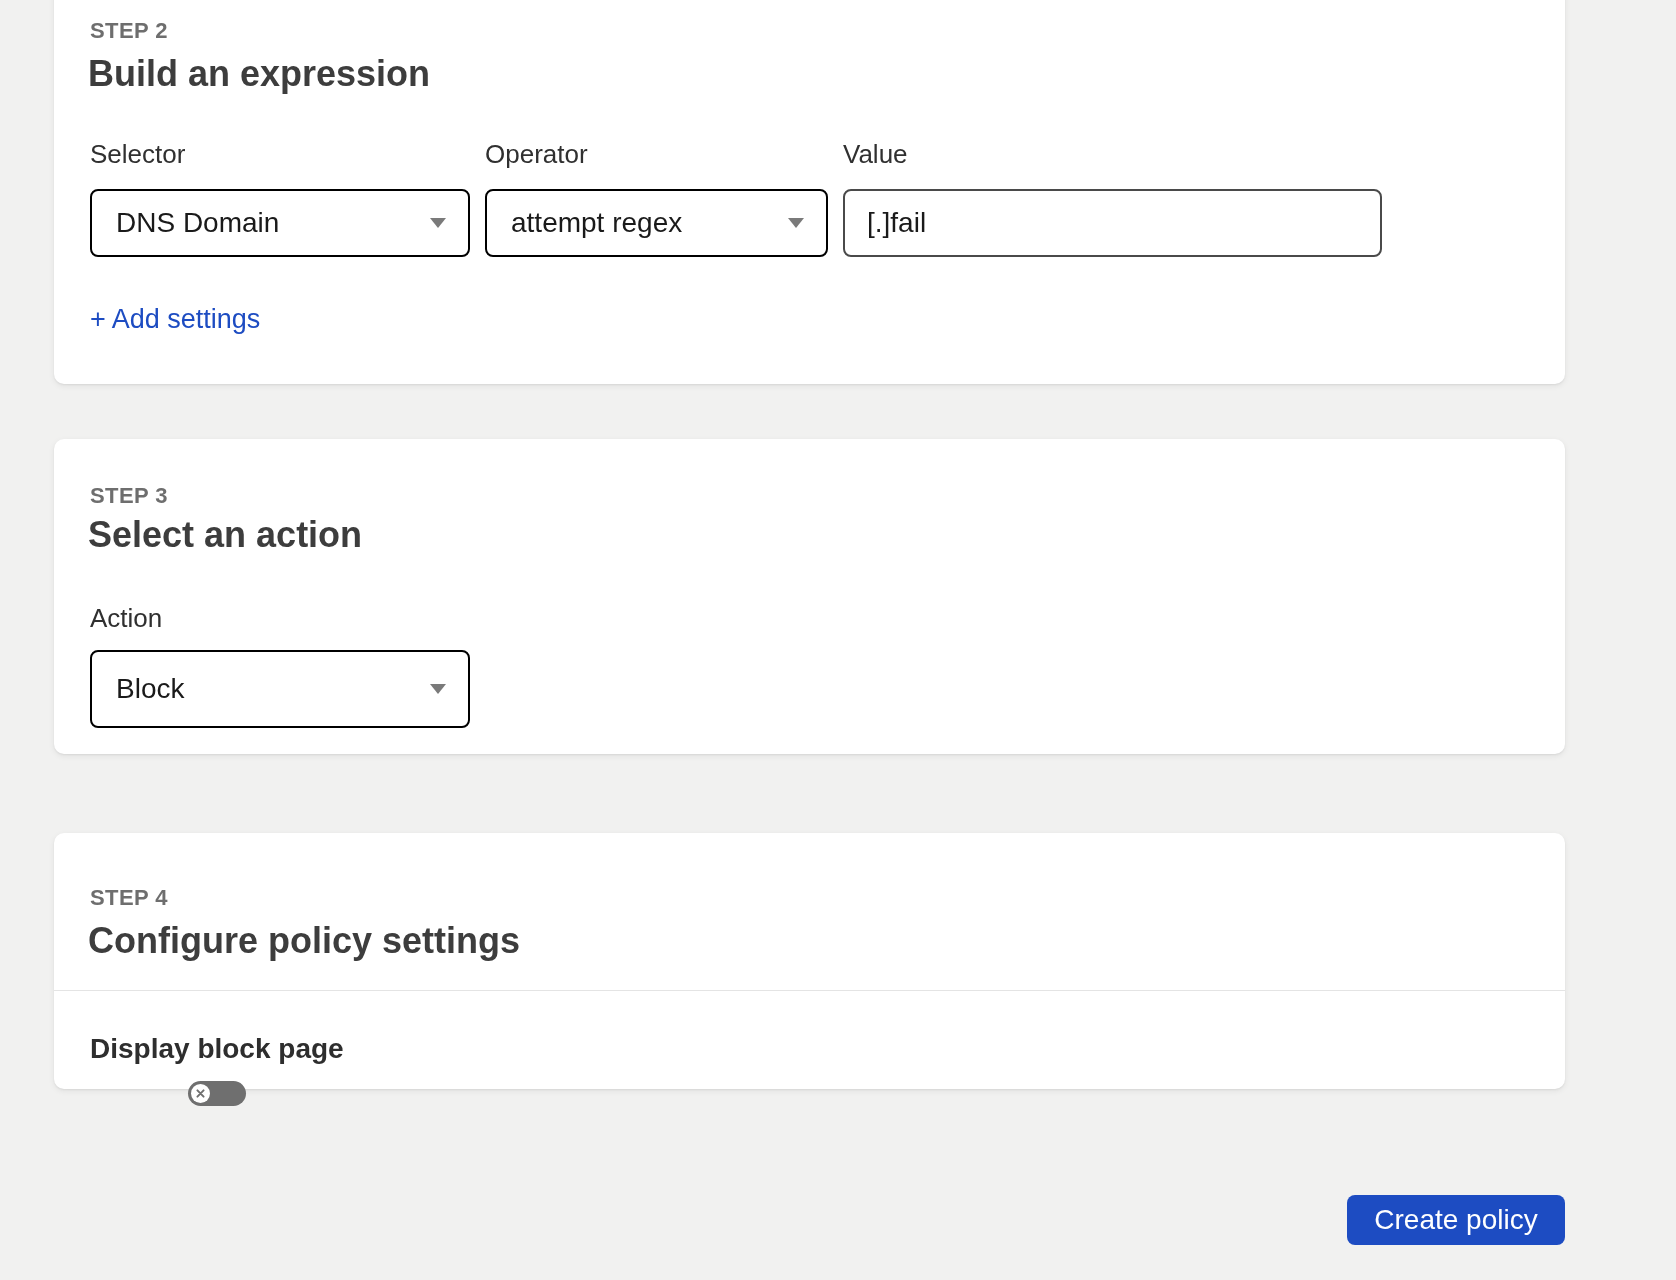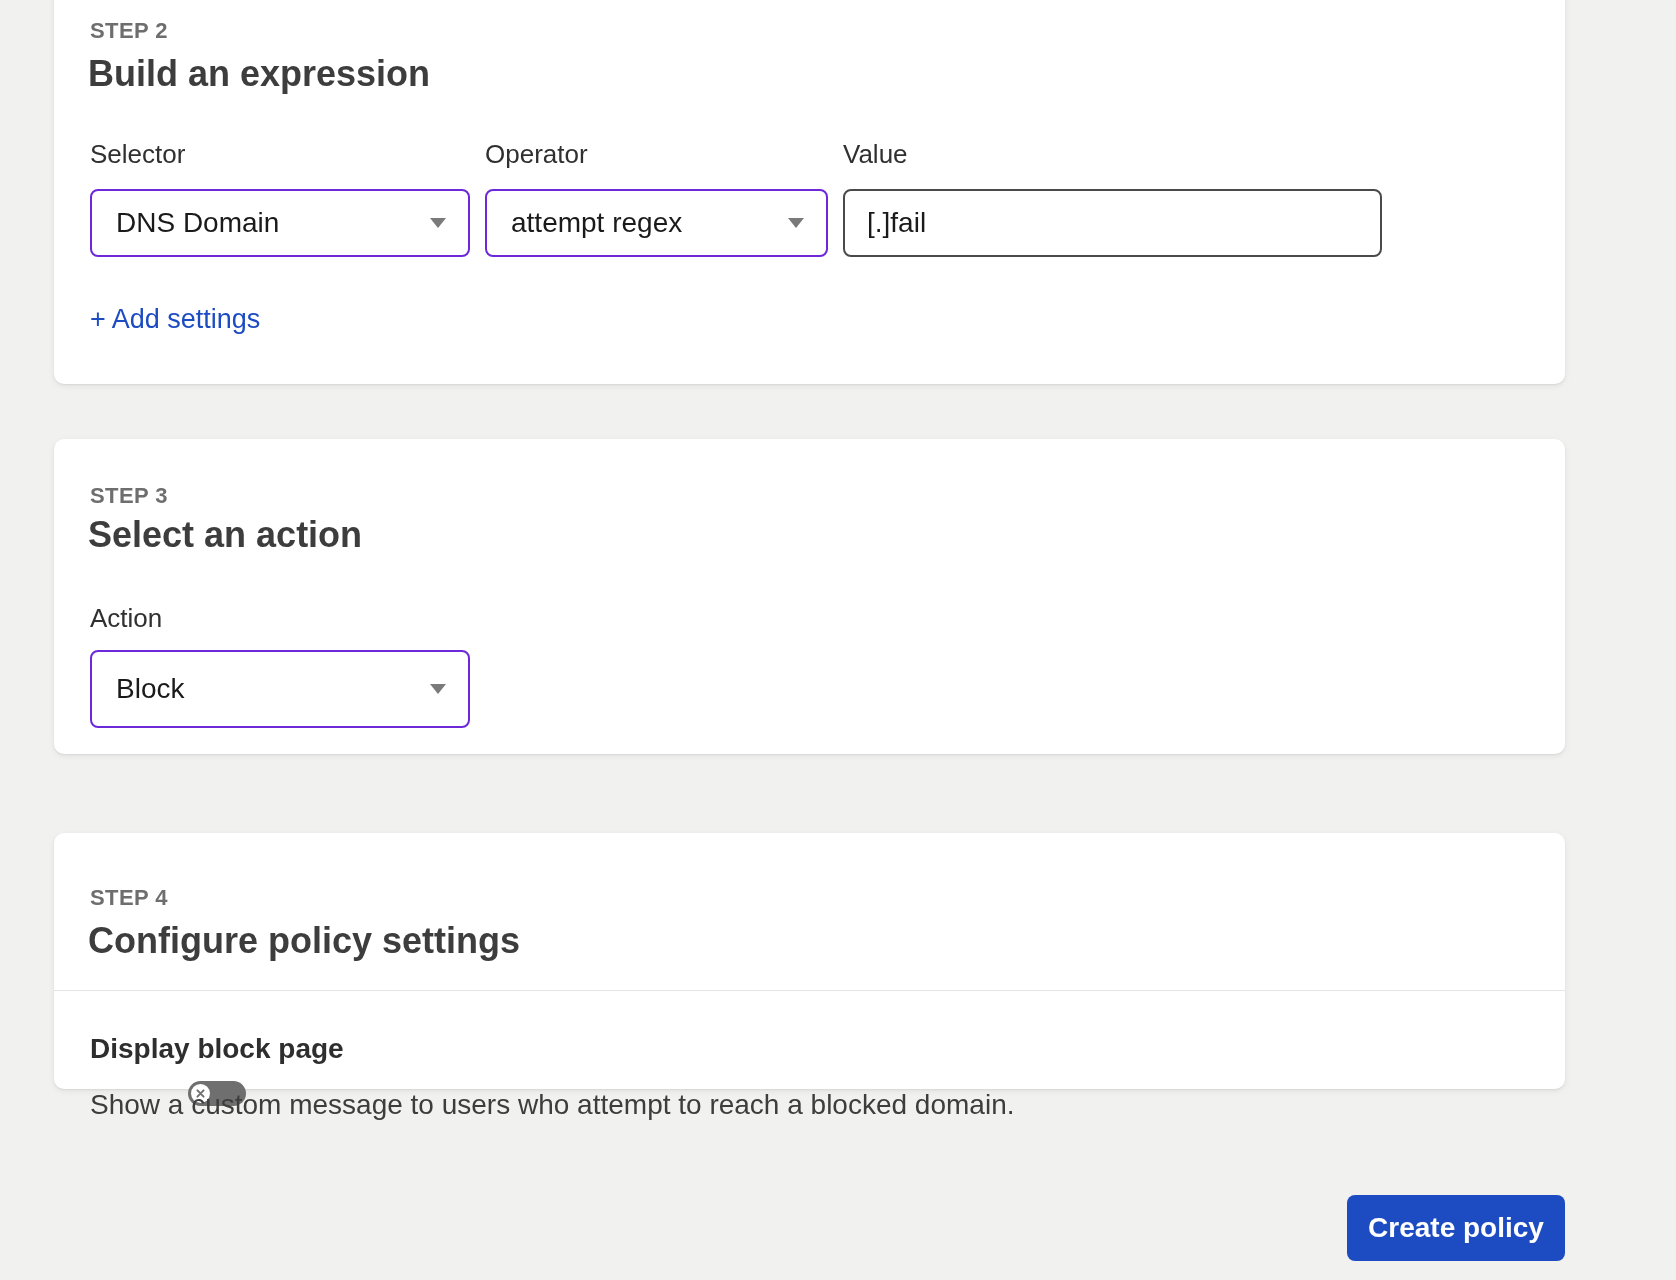--- a/index.html
+++ b/index.html
@@ -48,21 +48,21 @@
     position: absolute;
     font-size: 26px;
     color: #303030;
     line-height: 32px;
   }
 
   .select-box {
     position: absolute;
     height: 68px;
     background: #ffffff;
-    border: 2px solid #6d28d9;
+    border: 2px solid #000000;
     border-radius: 8px;
     display: flex;
     align-items: center;
     justify-content: space-between;
     padding: 0 22px 0 24px;
     cursor: pointer;
   }
   .select-box .select-value {
     font-size: 28px;
     color: #1a1a1a;
@@ -149,29 +149,28 @@
     font-size: 28px;
     color: #3d3d3d;
     line-height: 36px;
   }
 
   .primary-button {
     position: absolute;
     left: 1347px;
     top: 1195px;
     width: 218px;
-    height: 66px;
+    height: 50px;
     background: #1d4cc2;
     color: #ffffff;
     font-family: "Liberation Sans", "DejaVu Sans", sans-serif;
     font-size: 28px;
     border: none;
     border-radius: 8px;
     cursor: pointer;
-    font-weight: bold;
   }
 </style>
 </head>
 <body>
 
 <div id="screen">
 
   <section class="card" id="card-step2">
     <div class="step-label" style="top:56px;">STEP 2</div>
     <h2 class="card-title" style="top:92px;">Build an expression</h2>
@@ -217,18 +216,17 @@
       <span class="dbp-label">Display block page</span>
       <span class="toggle">
         <span class="knob">
           <svg width="11" height="11" viewBox="0 0 10 10">
             <path d="M2.2 2.2 L7.8 7.8 M7.8 2.2 L2.2 7.8" stroke="#6f6f6f" stroke-width="1.8" stroke-linecap="round" fill="none"></path>
           </svg>
         </span>
       </span>
     </div>
 
-    <div class="dbp-desc">Show a custom message to users who attempt to reach a blocked domain.</div>
   </section>
 
   <button class="primary-button">Create policy</button>
 
 </div>
 
 </body></html>

